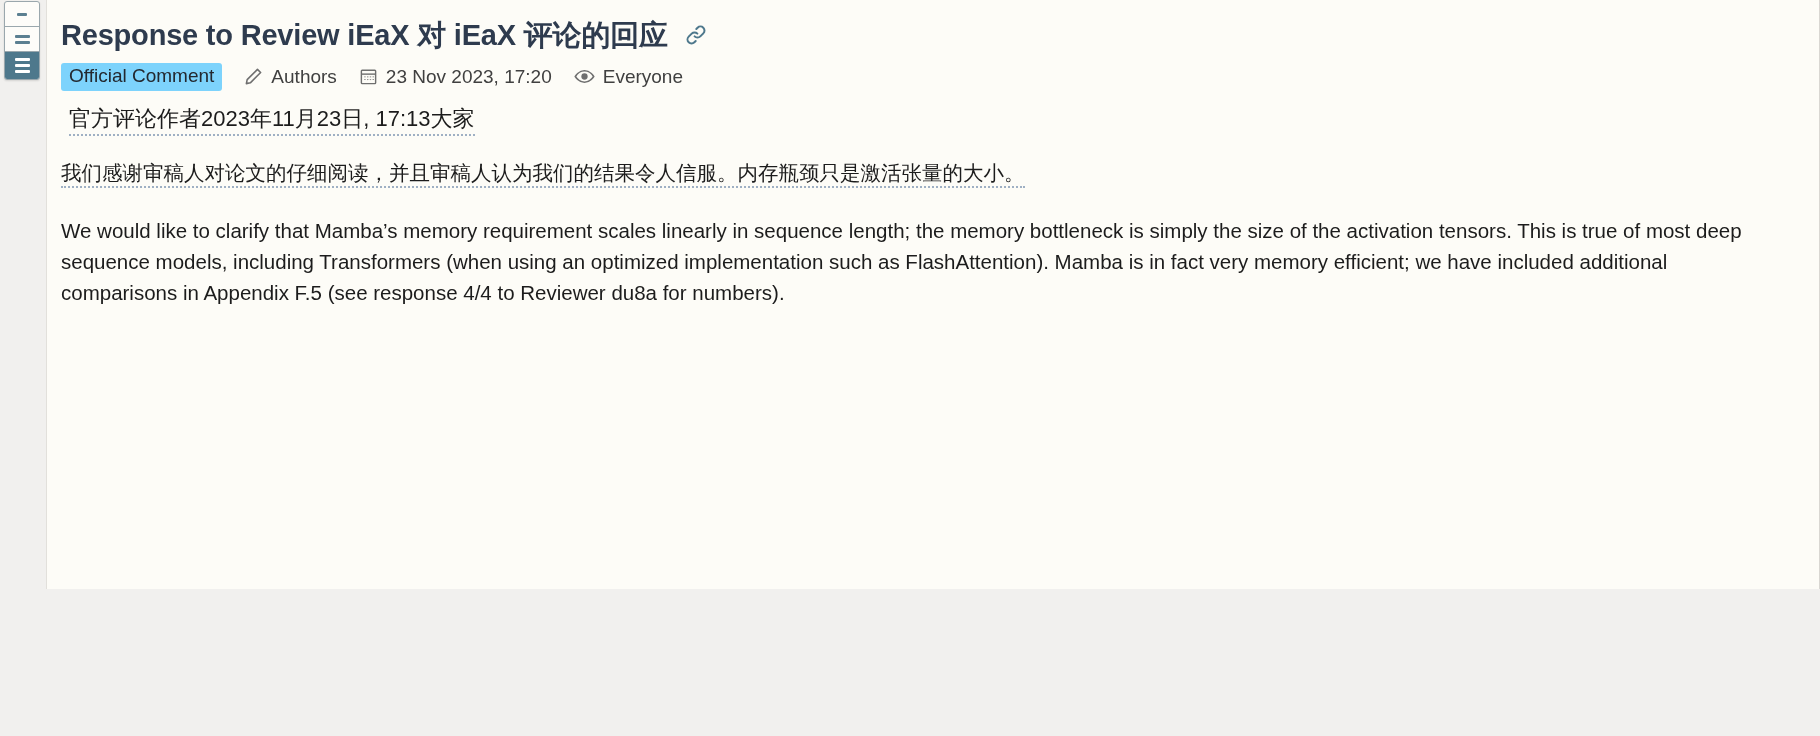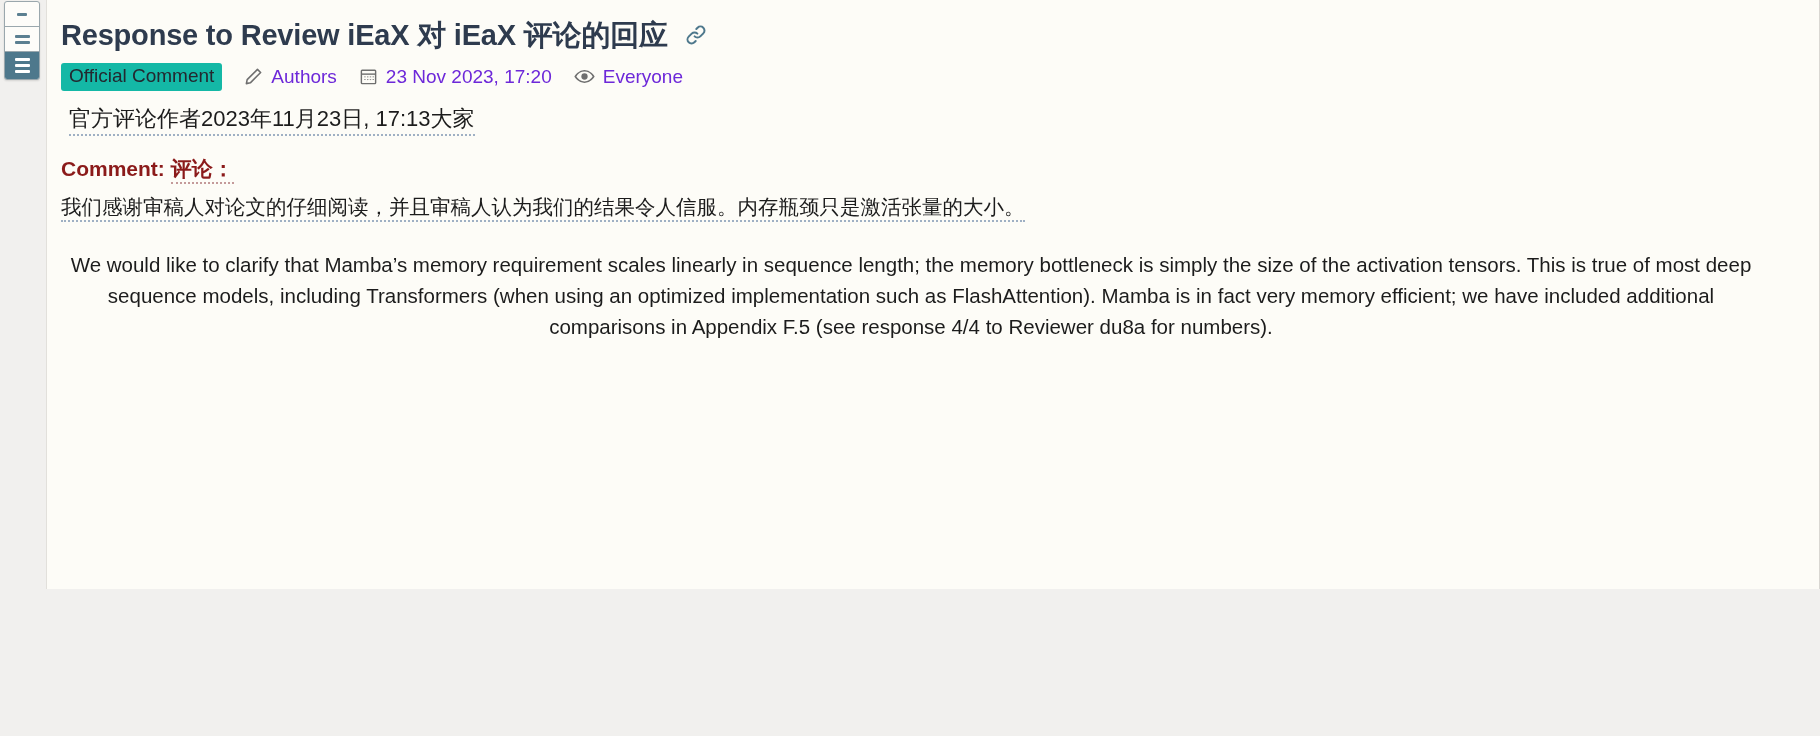--- a/index.html
+++ b/index.html
@@ -81,33 +81,33 @@
 
   
   #meta-row {
     display: flex;
     align-items: center;
     gap: 12px;
     margin-bottom: 12px;
     height: 28px;
   }
   #official-badge {
-    background: #14b8a6;
+    background: #7dd3fc;
     color: #23282f;
     font-size: 19px;
     padding: 2px 8px 4px 8px;
     border-radius: 3px;
     line-height: 1.15;
     white-space: nowrap;
   }
   .meta-item {
     display: flex;
     align-items: center;
     gap: 8px;
-    color: #6d28d9;
+    color: #404040;
     font-size: 19px;
     white-space: nowrap;
     margin-left: 10px;
   }
   .meta-item .glyph { display: flex; align-items: center; }
 
   
   #meta-translation {
     font-size: 22px;
     color: #1c1c1c;
@@ -152,21 +152,21 @@
   }
 
   blockquote {
     border-left: 5px solid #c9c9c9;
     margin: 22px 0 22px 2px;
     padding: 4px 0 4px 20px;
   }
   blockquote p.body-en { margin-bottom: 12px; }
   blockquote p.body-cn { margin-bottom: 4px; }
 
-  #para-block { margin-top: 24px; text-align: center; }
+  #para-block { margin-top: 24px; }
 </style>
 </head>
 <body>
 
 <div id="left-toolbar">
   <div class="tb-btn small">
     <span class="bar"></span>
   </div>
   <div class="tb-btn">
     <span class="bar"></span>
@@ -231,24 +231,20 @@
       <span>Everyone</span>
     </span>
   </div>
 
   <div>
     <div id="meta-translation">
       <span class="tr-underline">官方评论作者2023年11月23日, 17:13大家</span>
     </div>
   </div>
 
-  <h2 id="comment-heading">
-    <span>Comment:</span>
-    <span class="cn">评论：</span>
-  </h2>
 
 
   <p class="body-cn">
     <span class="ln">我们感谢审稿人对论文的仔细阅读，并且审稿人认为我们的结果令人信服。内存瓶颈只是激活张量的大小。</span>
   </p>
 
 
   <div id="para-block">
     <p class="body-en">We would like to clarify that Mamba’s memory requirement scales linearly in sequence length; the memory bottleneck is simply the size of the activation tensors. This is true of most deep sequence models, including Transformers (when using an optimized implementation such as FlashAttention). Mamba is in fact very memory efficient; we have included additional comparisons in Appendix F.5 (see response 4/4 to Reviewer du8a for numbers).</p>
   </div>

